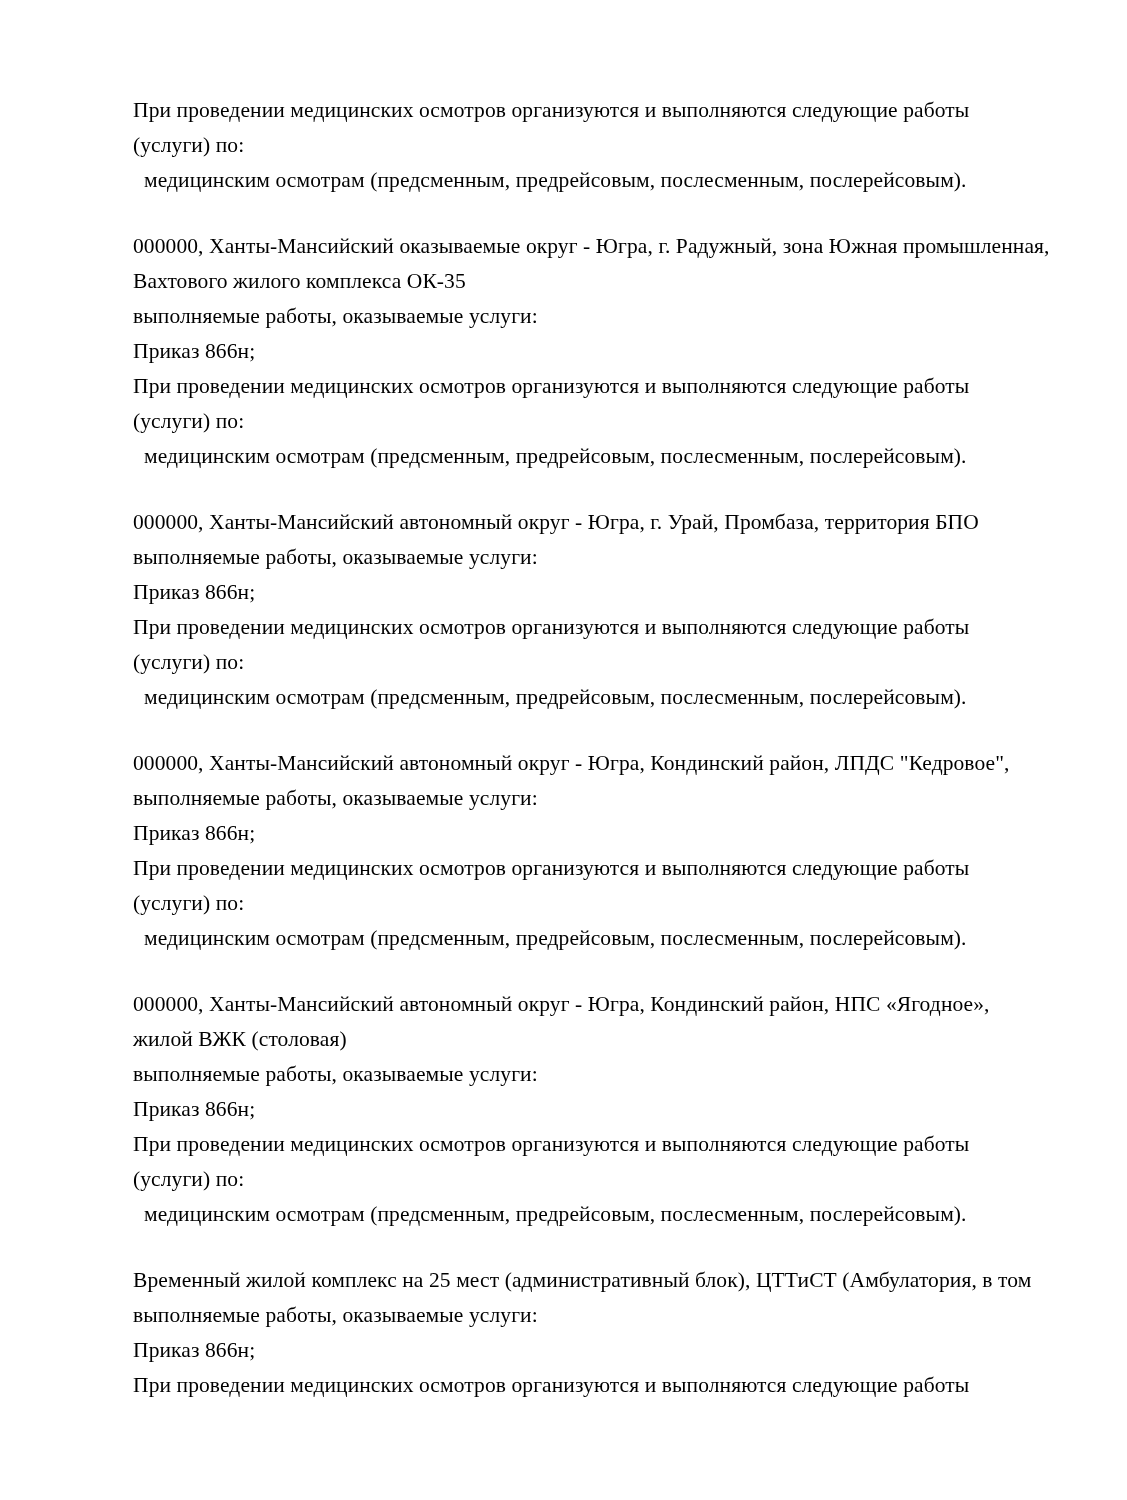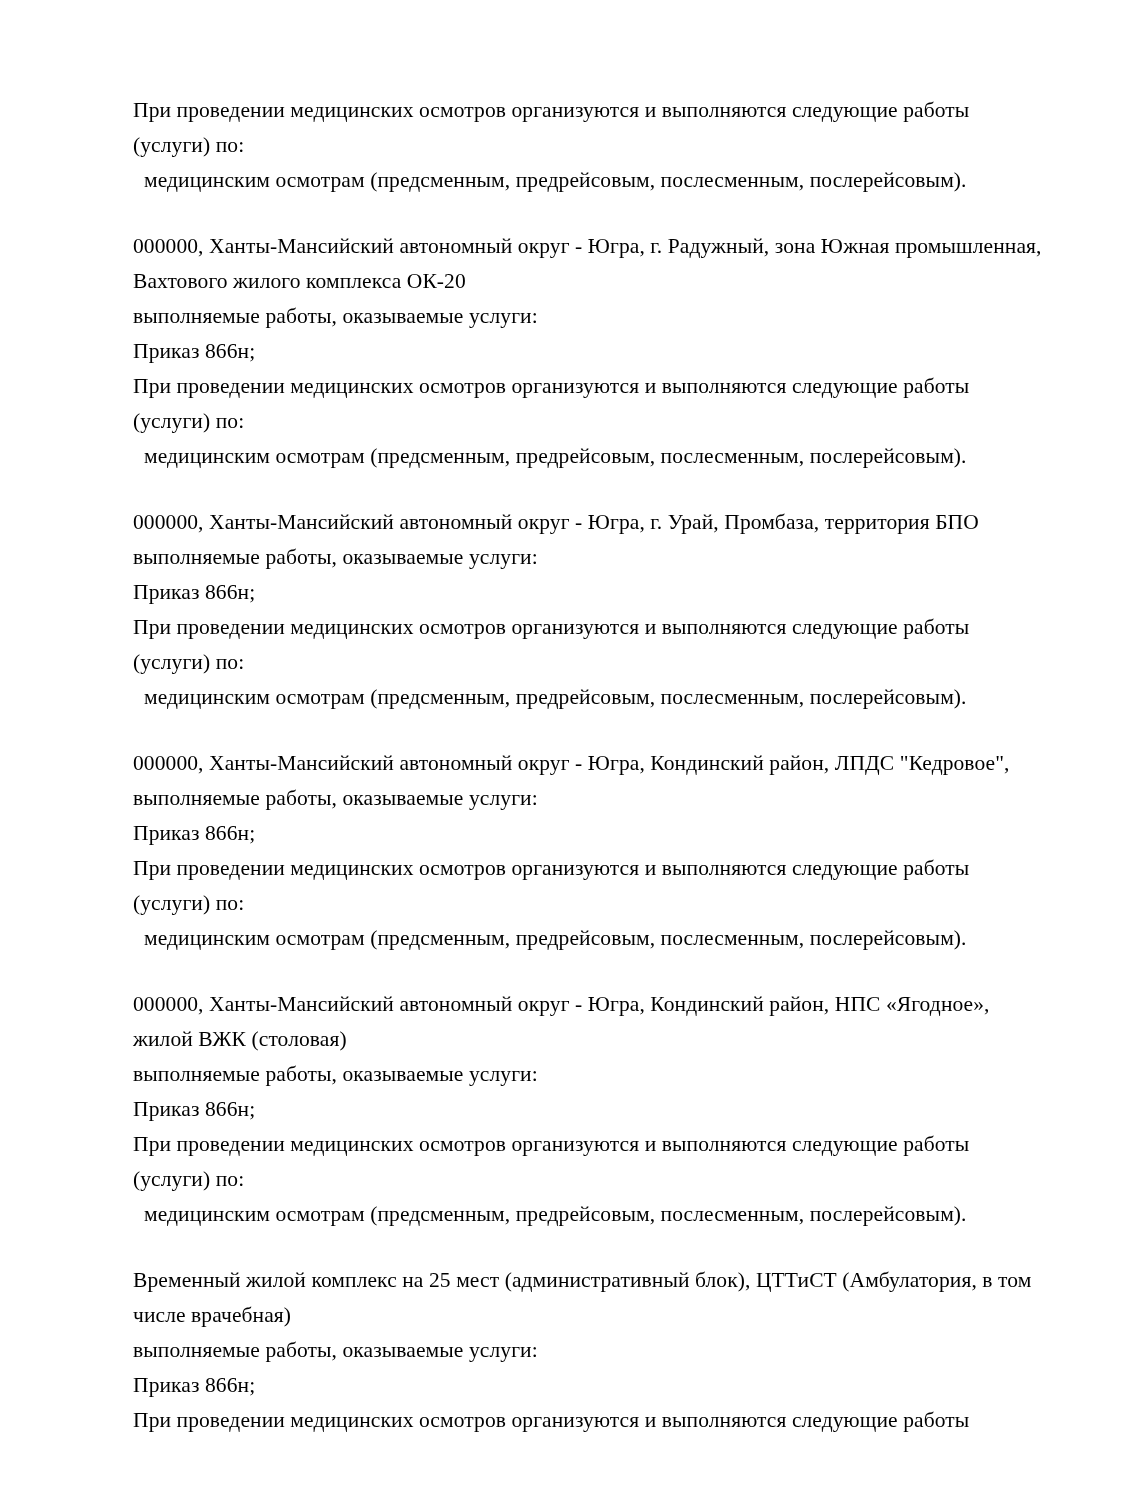--- a/index.html
+++ b/index.html
@@ -41,22 +41,22 @@
 <body>
 
 <div class="page">
   <div class="doc-body">
       <div class="block">
         <div class="line">При проведении медицинских осмотров организуются и выполняются следующие работы</div>
         <div class="line">(услуги) по:</div>
         <div class="line">  медицинским осмотрам (предсменным, предрейсовым, послесменным, послерейсовым).</div>
       </div>
       <div class="block">
-        <div class="line">000000, Ханты-Мансийский автономный округ - Югра, г. Радужный, зона Южная промышленная,</div>
-        <div class="line">Вахтового жилого комплекса ОК-20</div>
+        <div class="line">000000, Ханты-Мансийский оказываемые округ - Югра, г. Радужный, зона Южная промышленная,</div>
+        <div class="line">Вахтового жилого комплекса ОК-35</div>
         <div class="line">выполняемые работы, оказываемые услуги:</div>
         <div class="line">Приказ 866н;</div>
         <div class="line">При проведении медицинских осмотров организуются и выполняются следующие работы</div>
         <div class="line">(услуги) по:</div>
         <div class="line">  медицинским осмотрам (предсменным, предрейсовым, послесменным, послерейсовым).</div>
       </div>
       <div class="block">
         <div class="line">000000, Ханты-Мансийский автономный округ - Югра, г. Урай, Промбаза, территория БПО</div>
         <div class="line">выполняемые работы, оказываемые услуги:</div>
         <div class="line">Приказ 866н;</div>
@@ -76,19 +76,18 @@
         <div class="line">000000, Ханты-Мансийский автономный округ - Югра, Кондинский район, НПС «Ягодное»,</div>
         <div class="line">жилой ВЖК (столовая)</div>
         <div class="line">выполняемые работы, оказываемые услуги:</div>
         <div class="line">Приказ 866н;</div>
         <div class="line">При проведении медицинских осмотров организуются и выполняются следующие работы</div>
         <div class="line">(услуги) по:</div>
         <div class="line">  медицинским осмотрам (предсменным, предрейсовым, послесменным, послерейсовым).</div>
       </div>
       <div class="block">
         <div class="line">Временный жилой комплекс на 25 мест (административный блок), ЦТТиСТ (Амбулатория, в том</div>
-        <div class="line">числе врачебная)</div>
         <div class="line">выполняемые работы, оказываемые услуги:</div>
         <div class="line">Приказ 866н;</div>
         <div class="line">При проведении медицинских осмотров организуются и выполняются следующие работы</div>
       </div>
     </div>
 </div>
 
 </body></html>

